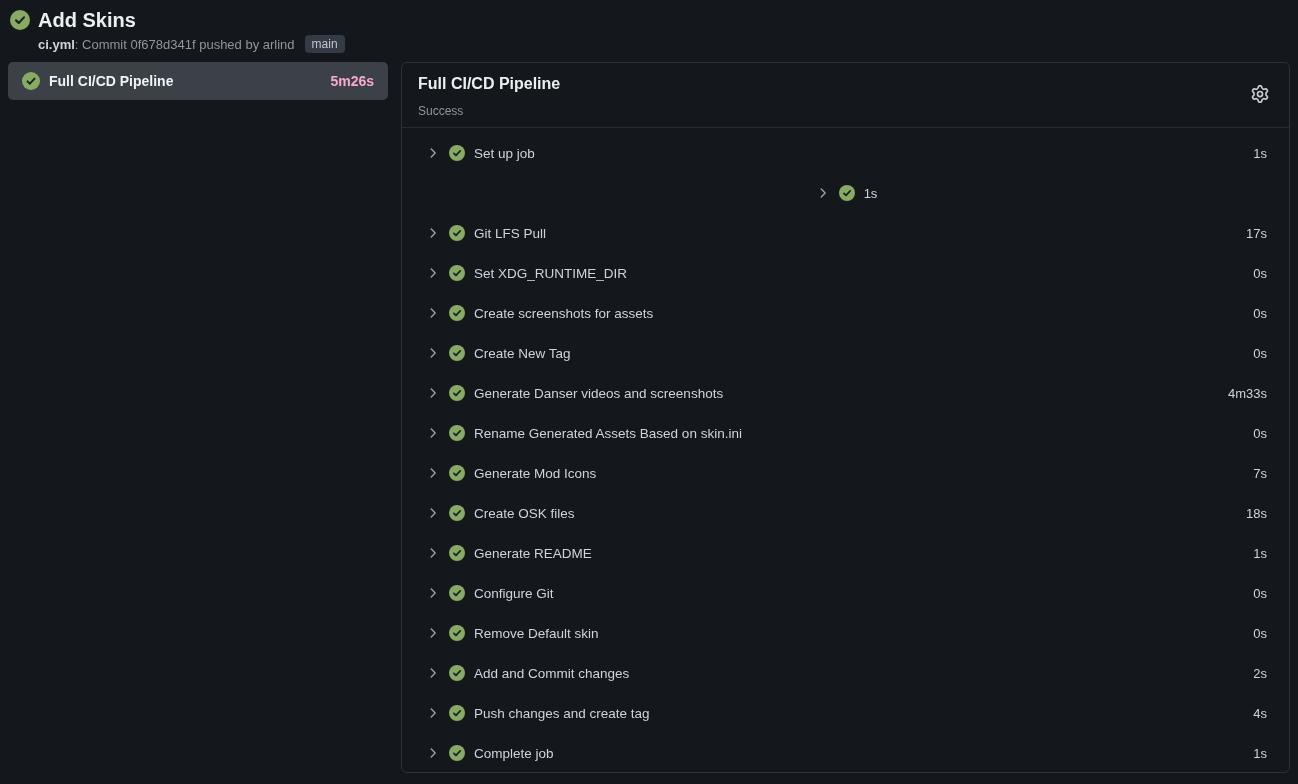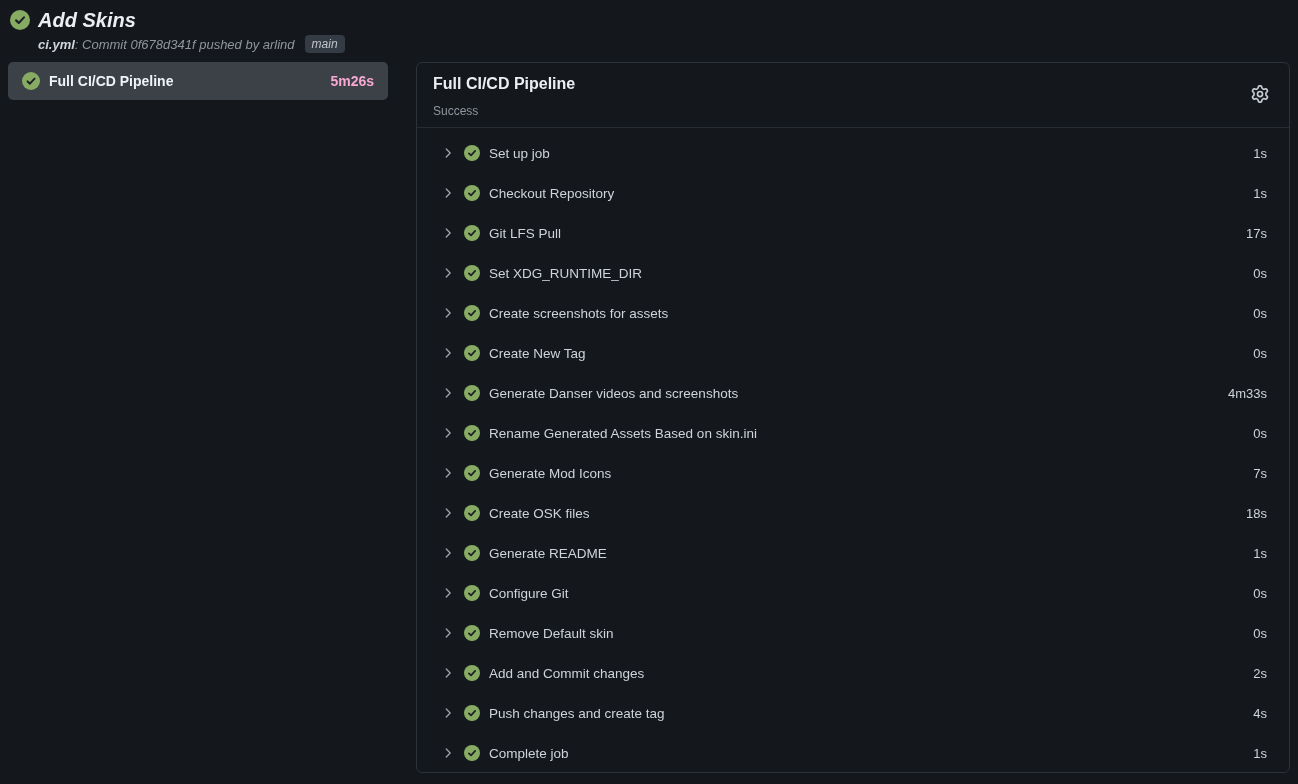--- a/index.html
+++ b/index.html
@@ -16,32 +16,32 @@
   }
   *{box-sizing:border-box;}
   html,body{margin:0;padding:0;}
   body{
     width:1298px;height:784px;overflow:hidden;
     background:var(--page-bg);
     font-family:"Liberation Sans", sans-serif;
     color:var(--text-main);
   }
   
-  .run-header{display:flex;align-items:flex-start;gap:8px;padding:7px 10px 0 10px;font-style:italic;}
+  .run-header{display:flex;align-items:flex-start;gap:8px;padding:7px 10px 0 10px;}
   .run-header .status-svg{width:20px;height:20px;flex:0 0 auto;margin-top:3px;}
   .run-title{font-size:20px;font-weight:600;color:var(--text-bright);line-height:26px;}
   .run-subtitle{font-size:13px;color:var(--text-dim);margin-top:2px;line-height:16px;}
   .run-subtitle .wf{font-weight:700;color:#cfd5da;}
   .branch-badge{
     display:inline-block;background:var(--badge-bg);color:#bfc6cd;
     font-size:12px;line-height:14px;padding:2px 7px;border-radius:4px;margin-left:10px;
     vertical-align:1px;
   }
   
-  .content{display:flex;align-items:flex-start;gap:28px;padding:9px 8px 0 8px;}
+  .content{display:flex;align-items:flex-start;gap:13px;padding:9px 8px 0 8px;}
   .jobs-col{width:380px;flex:0 0 auto;}
   .job-card{
     height:38px;display:flex;align-items:center;gap:9px;
     background:var(--card-bg);border-radius:5px;padding:0 14px;cursor:pointer;
   }
   .job-card .check-svg{width:18px;height:18px;flex:0 0 auto;}
   .job-card-name{flex:1;font-size:14px;font-weight:700;color:#f0f3f6;}
   .job-card-duration{font-size:14px;font-weight:700;color:#f9a8d4;}
   
   .job-panel{
@@ -130,21 +130,20 @@
   <div class="step-row">
     <span class="chev">
       <svg viewBox="0 0 16 16">
               <path d="M6 3.5 L10.5 8 L6 12.5" stroke="currentColor" stroke-width="1.6" fill="none" stroke-linecap="round" stroke-linejoin="round"></path>
             </svg>
     </span>
     <svg class="step-check check-circle" viewBox="0 0 16 16">
       <circle class="bg" cx="8" cy="8" r="8"></circle>
       <path class="tick" d="M4.9 8.3l2.1 2.1 4.2-4.5"></path>
     </svg>
-    <span class="step-name">Checkout Repository</span>
     <span class="step-duration">1s</span>
   </div>
 
   <div class="step-row">
     <span class="chev">
       <svg viewBox="0 0 16 16">
               <path d="M6 3.5 L10.5 8 L6 12.5" stroke="currentColor" stroke-width="1.6" fill="none" stroke-linecap="round" stroke-linejoin="round"></path>
             </svg>
     </span>
     <svg class="step-check check-circle" viewBox="0 0 16 16">

